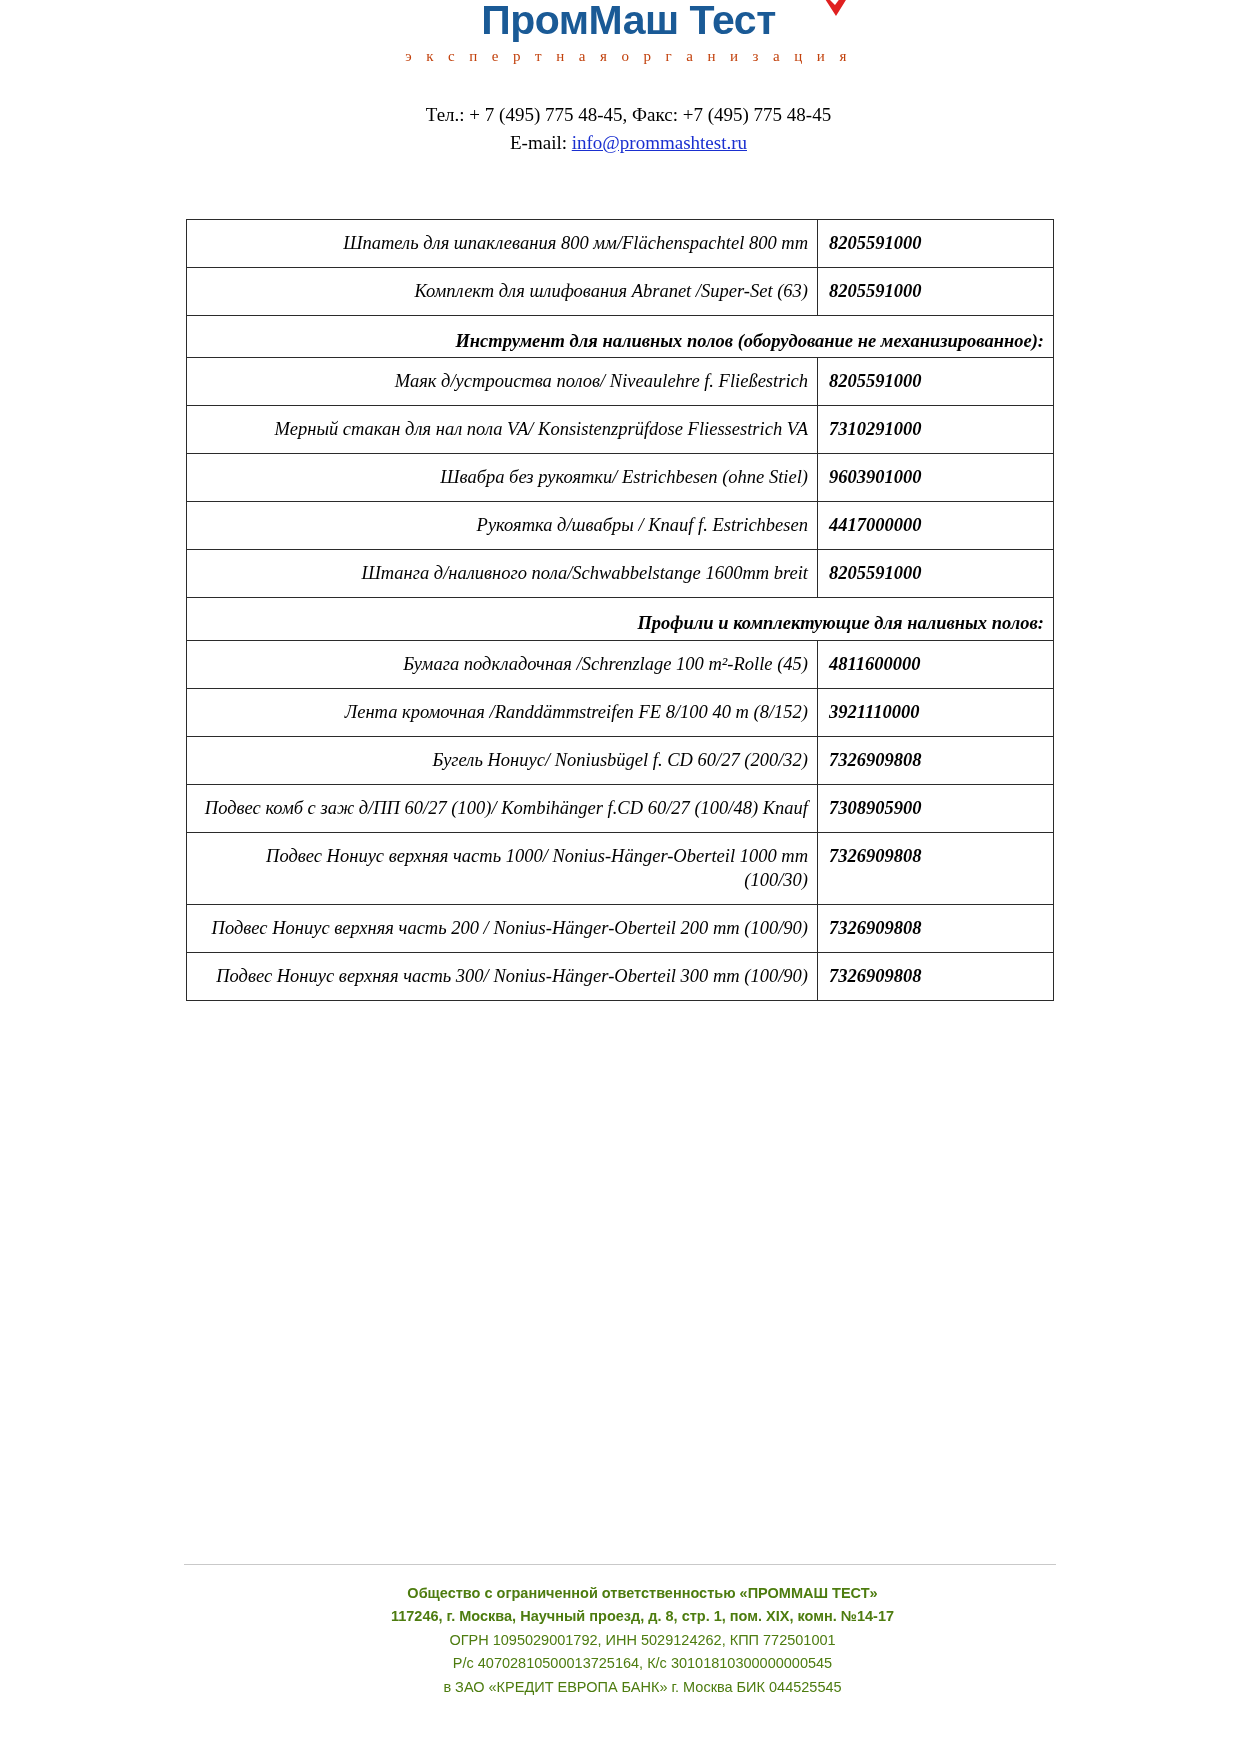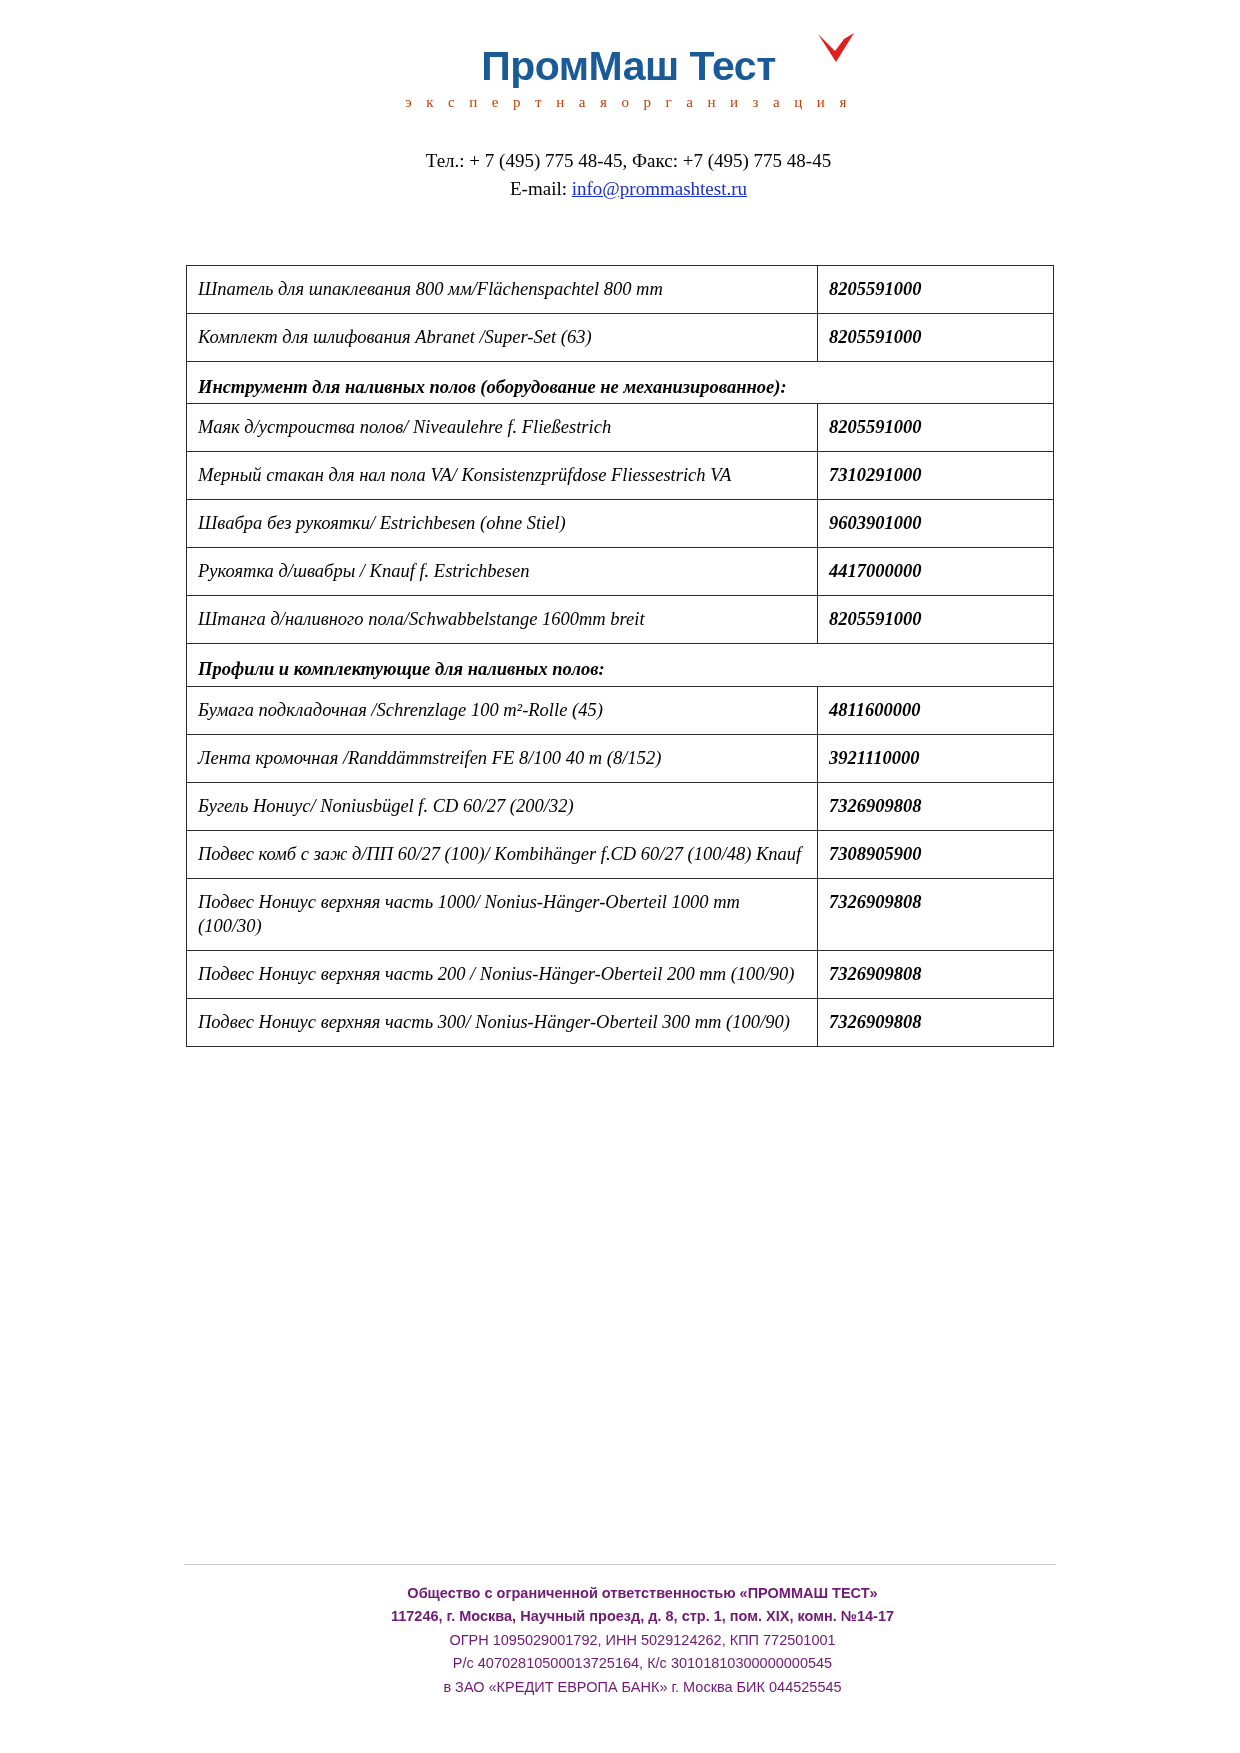--- a/index.html
+++ b/index.html
@@ -11,21 +11,20 @@
     width: 1240px;
     height: 1753px;
     position: relative;
     font-family: "Liberation Serif", serif;
     color: #000000;
     overflow: hidden;
   }
 
   
   .header {
-    padding-top: 46px;
     text-align: center;
     margin-left: 17px;
   }
   .logo {
     display: inline-block;
     text-align: center;
     line-height: 1;
     position: relative;
   }
   .logo-main {
@@ -74,20 +73,21 @@
   table.items td {
     border: 1px solid #2b2b2b;
     padding: 11px 9px 12px 11px;
     font-size: 18.5px;
     font-style: italic;
     vertical-align: top;
     line-height: 1.3;
   }
   td.name {
     width: 610px;
+    text-align: right;
   }
   td.code {
     font-weight: bold;
     font-style: italic;
     padding-left: 14px;
   }
   tr.section td {
     font-weight: bold;
     font-style: italic;
     padding-top: 13px;
@@ -105,21 +105,21 @@
   .footer-rule {
     width: 872px;
     height: 1px;
     background: #c9c9c9;
     margin: 0 auto 17px auto;
   }
   .footer-text {
     font-family: "Liberation Sans", sans-serif;
     font-size: 14.5px;
     line-height: 1.62;
-    color: #701a75;
+    color: #4d7c0f;
     padding-left: 45px;
   }
   .footer-text div:first-child {
     font-weight: bold;
   }
   .footer-text .bold-line {
     font-weight: bold;
   }
 </style>
 </head>

